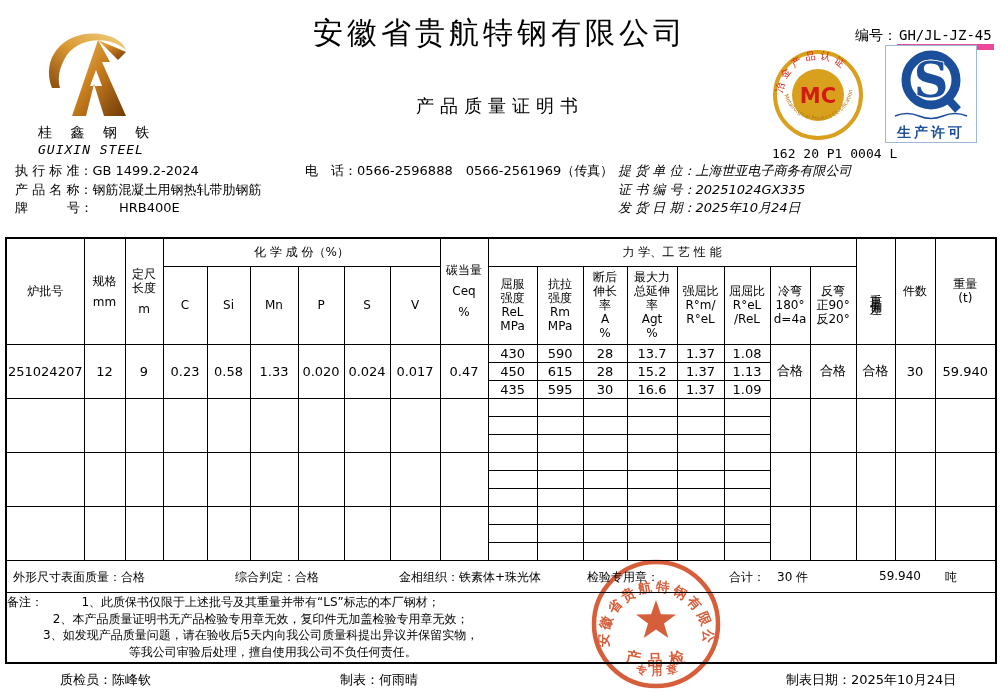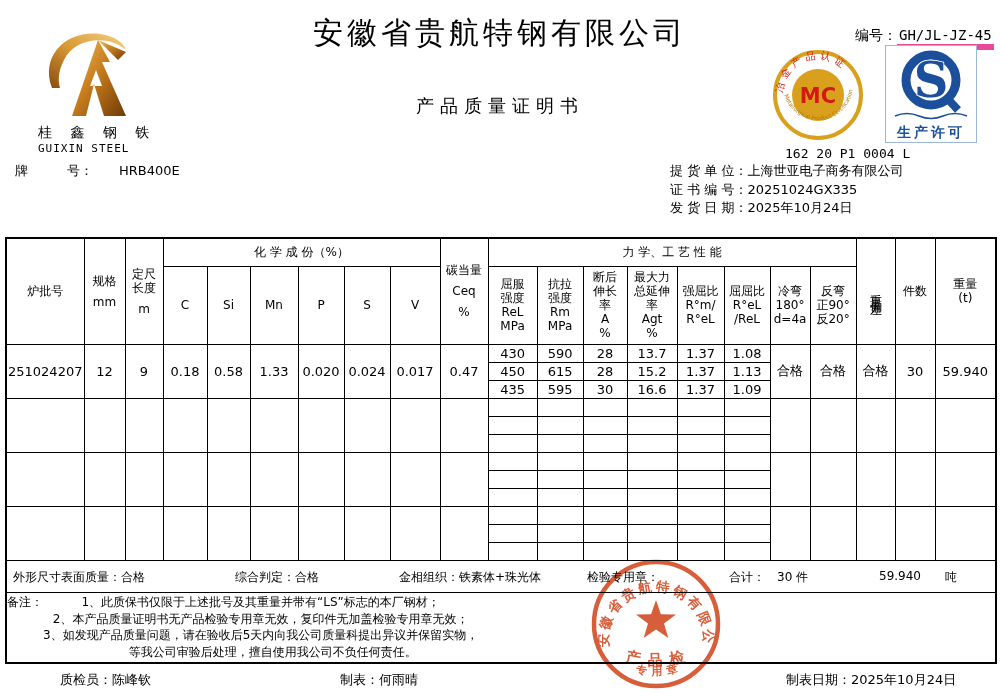--- a/index.html
+++ b/index.html
@@ -16,35 +16,35 @@
     position:absolute;top:94px;left:0;width:1000px;text-align:center;
     font-family:"DejaVu Serif",serif;font-size:18px;letter-spacing:6px;
   }
   .serial{
     position:absolute;top:27px;left:855px;font-size:14px;white-space:nowrap;
   }
   .serial .val{font-family:"DejaVu Sans Mono",monospace;border-bottom:6px solid #ec4899;padding:0 2px 1px 2px;}
   
   .logo{position:absolute;top:26px;left:38px;width:120px;}
   .logo .cn{font-size:14px;letter-spacing:7px;margin-top:2px;white-space:nowrap;}
-  .logo .en{font-size:11px;font-family:"DejaVu Sans Mono",monospace;letter-spacing:1px;white-space:nowrap;}
+  .logo .en{font-size:13px;font-family:"DejaVu Sans Mono",monospace;letter-spacing:1px;white-space:nowrap;font-style:italic;}
   
   .mc{position:absolute;top:49px;left:772px;width:92px;text-align:center;}
-  .mc .code{font-size:13px;font-family:"DejaVu Sans Mono",monospace;white-space:nowrap;margin-top:1px;margin-left:13px;}
+  .mc .code{font-size:13px;font-family:"DejaVu Sans Mono",monospace;white-space:nowrap;margin-top:1px;}
   
   .qs{
     position:absolute;top:45px;left:885px;width:90px;height:96px;
     border:1px solid #9bb8d8;background:#fff;text-align:center;
   }
   .qs .caption{color:#1B4F9C;font-size:14px;font-weight:bold;letter-spacing:3px;margin-top:-2px;}
   
   .info{position:absolute;font-size:13px;line-height:18.5px;white-space:nowrap;}
   .info-left{top:162px;left:15px;}
   .info-mid{top:162px;left:305px;}
-  .info-right{top:162px;left:670px;}
+  .info-right{top:162px;left:618px;font-style:italic;}
   
   table.cert{
     position:absolute;top:237px;left:5px;border-collapse:collapse;table-layout:fixed;
     width:990px;border:2px solid #000;
   }
   table.cert td,table.cert th{
     border:1px solid #000;padding:0;text-align:center;vertical-align:middle;
     font-size:12px;font-weight:normal;overflow:hidden;white-space:nowrap;
   }
   table.cert .d{font-size:13px;}
@@ -118,23 +118,26 @@
   <svg width="88" height="76" viewBox="0 0 88 76">
     <circle cx="44" cy="34" r="25" fill="none" stroke="#1B4F9C" stroke-width="9"></circle>
     <line x1="60" y1="52" x2="71" y2="64" stroke="#1B4F9C" stroke-width="8"></line>
     <text x="44" y="51" text-anchor="middle" font-family="DejaVu Serif, serif" font-size="48" font-weight="bold" fill="#1B4F9C" stroke="#ffffff" stroke-width="1.6" paint-order="stroke">S</text>
     <path d="M 8,70 Q 20,65 32,70 T 56,70 T 80,70" fill="none" stroke="#1B4F9C" stroke-width="1.6"></path>
   </svg>
   <div class="caption">生产许可</div>
 </div>
 
 <div class="info info-left">
+  <div><span>执 行 标 准：</span><span>GB 1499.2-2024</span></div>
+  <div><span>产 品 名 称：</span><span>钢筋混凝土用钢热轧带肋钢筋</span></div>
   <div><span>牌　　　号：</span><span>　　HRB400E</span></div>
 </div>
 <div class="info info-mid">
+  <div><span>电　话：</span><span>0566-2596888　0566-2561969（传真）</span></div>
 </div>
 <div class="info info-right">
   <div><span>提 货 单 位：</span><span>上海世亚电子商务有限公司</span></div>
   <div><span>证 书 编 号：</span><span>20251024GX335</span></div>
   <div><span>发 货 日 期：</span><span>2025年10月24日</span></div>
 </div>
 
 <table class="cert">
   <colgroup>
     <col style="width:78px">
@@ -239,21 +242,21 @@
       <div class="hl">反弯</div>
           <div class="hl">正90°</div>
           <div class="hl">反20°</div>
     </th>
   </tr>
 
   <tr class="r">
     <td rowspan="3" class="d">251024207</td>
     <td rowspan="3" class="d">12</td>
     <td rowspan="3" class="d">9</td>
-    <td rowspan="3" class="d">0.18</td>
+    <td rowspan="3" class="d">0.23</td>
     <td rowspan="3" class="d">0.58</td>
     <td rowspan="3" class="d">1.33</td>
     <td rowspan="3" class="d">0.020</td>
     <td rowspan="3" class="d">0.024</td>
     <td rowspan="3" class="d">0.017</td>
     <td rowspan="3" class="d">0.47</td>
     <td class="d">430</td>
     <td class="d">590</td>
     <td class="d">28</td>
     <td class="d">13.7</td>

